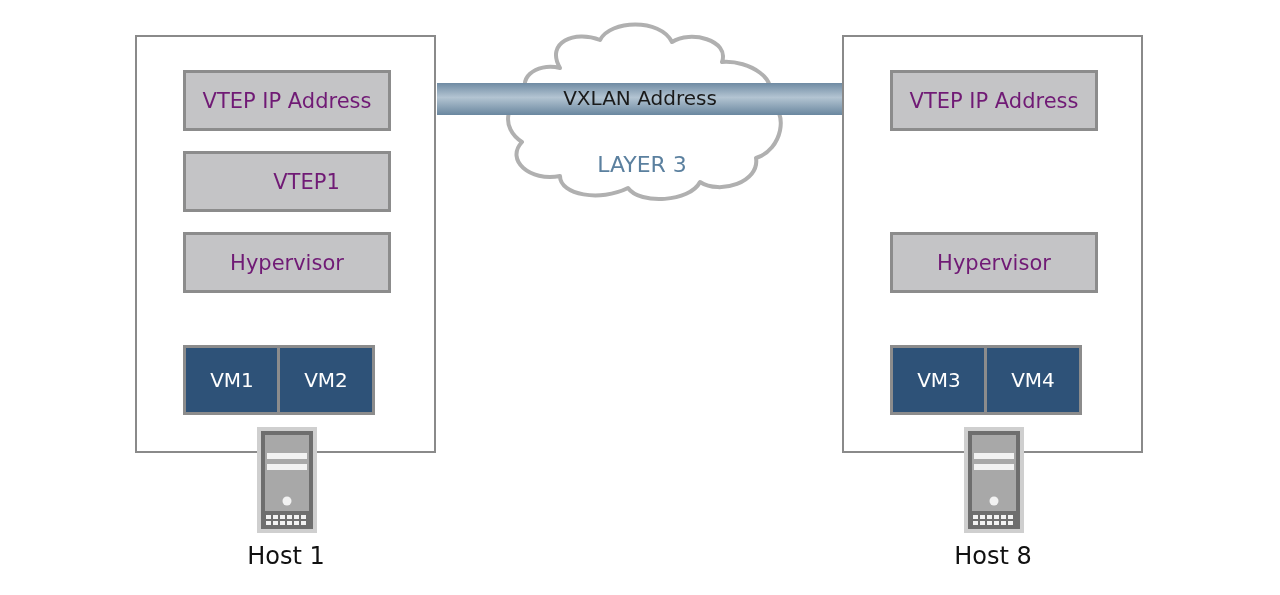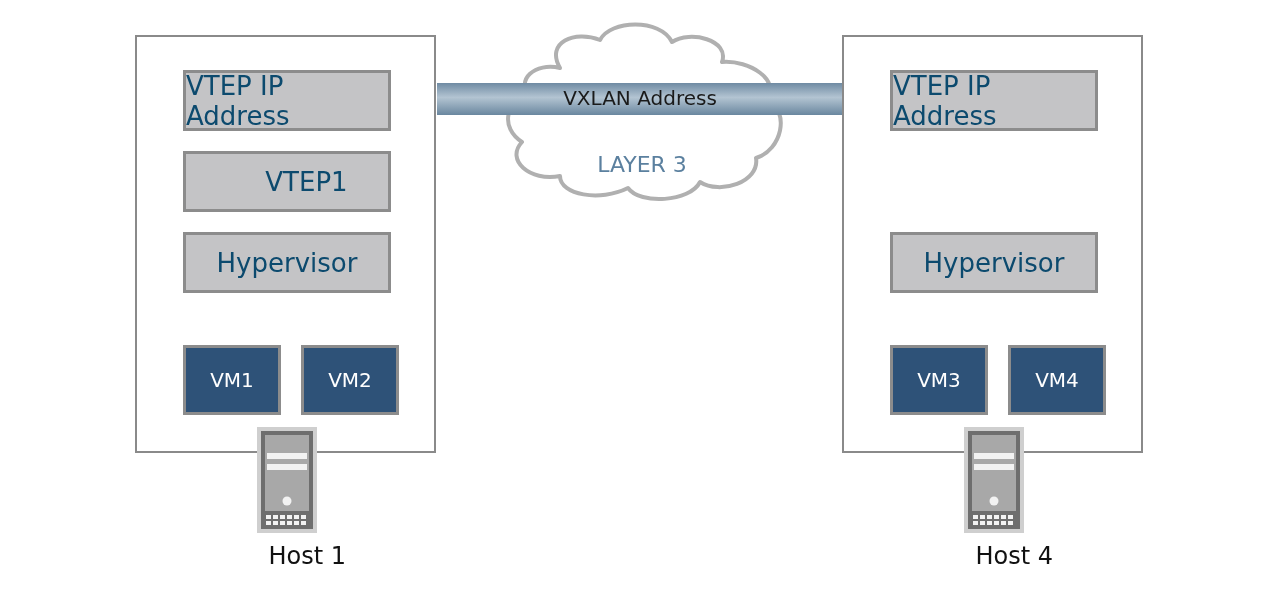--- a/index.html
+++ b/index.html
@@ -5,31 +5,31 @@
     html, body { margin: 0; padding: 0; background: #ffffff; }
     body { width: 1280px; height: 595px; position: relative; overflow: hidden;
            font-family: "DejaVu Sans", sans-serif; }
     .host-box { position: absolute; top: 35px; width: 301px; height: 418px;
                 border: 2px solid #8a8a8a; background: #fff; box-sizing: border-box; }
     #host1 { left: 135px; }
     #host2 { left: 842px; }
     .layer { position: absolute; left: 46px; width: 208px; height: 61px;
              background: #c4c4c6; border: 3px solid #8c8c8c; box-sizing: border-box;
              display: flex; align-items: center; justify-content: center;
-             font-size: 26px; color: #0c4a6e; }
+             font-size: 21px; color: #701a75; }
     .layer.l0 { top: 33px; }
     .layer.l1 { top: 114px; padding-left: 39px; }
     .layer.l2 { top: 195px; text-align: right; }
     .vm { position: absolute; top: 308px; width: 98px; height: 70px;
           background: #2e5278; border: 3px solid #8c8c8c; box-sizing: border-box;
           display: flex; align-items: center; justify-content: center;
           font-size: 20px; color: #ffffff; }
     .vm.v0 { left: 46px; }
-    .vm.v1 { left: 164px; }
-    .host-label { position: absolute; top: 542px; width: 120px; text-align: right;
+    .vm.v1 { left: 140px; }
+    .host-label { position: absolute; top: 542px; width: 120px; text-align: center;
                   font-size: 24px; color: #111; }
     #label1 { left: 226px; }
     #label2 { left: 933px; }
     svg { position: absolute; }
     #cloud-svg { left: 0; top: 0; width: 1280px; height: 595px; }
     .tunnel-text { position: absolute; top: 86px; left: 438px; width: 404px; text-align: center;
                    font-size: 20px; color: #1a1a1a; }
     .layer3-text { position: absolute; top: 152px; left: 540px; width: 204px; text-align: center;
                    font-size: 22px; color: #5b809f; }
     .server { position: absolute; top: 427px; width: 60px; height: 106px; }
@@ -121,13 +121,13 @@
     <rect x="9" y="94" width="5" height="4"></rect>
       <rect x="16" y="94" width="5" height="4"></rect>
       <rect x="23" y="94" width="5" height="4"></rect>
       <rect x="30" y="94" width="5" height="4"></rect>
       <rect x="37" y="94" width="5" height="4"></rect>
       <rect x="44" y="94" width="5" height="4"></rect>
   </g>
 </svg>
 
 <div class="host-label" id="label1">Host 1</div>
-<div class="host-label" id="label2">Host 4</div>
+<div class="host-label" id="label2">Host 8</div>
 
 </body></html>

